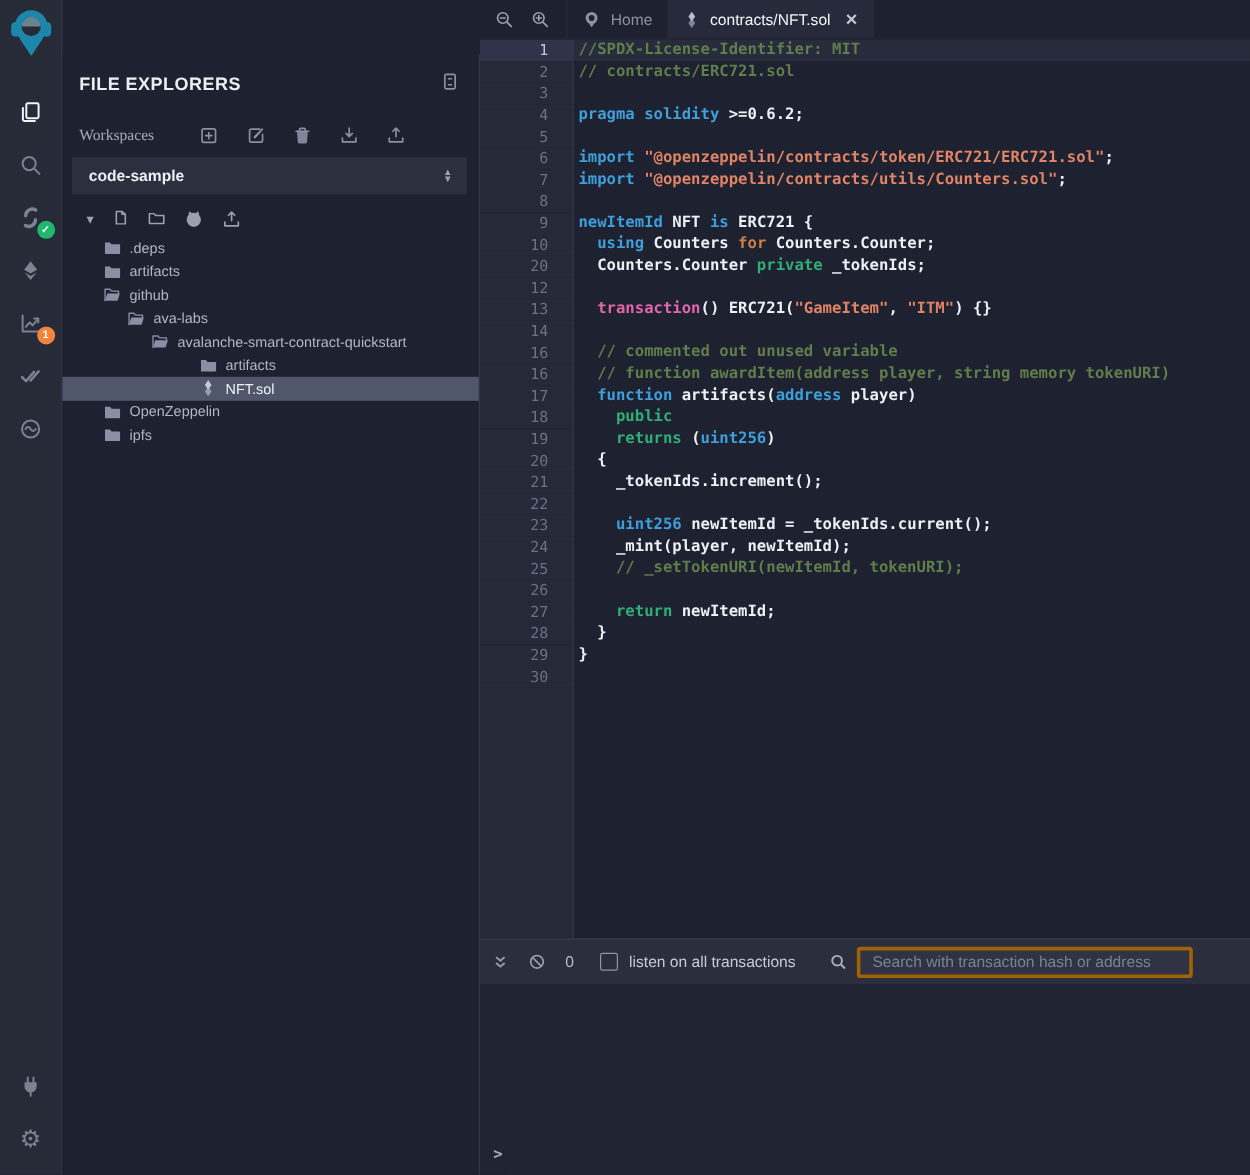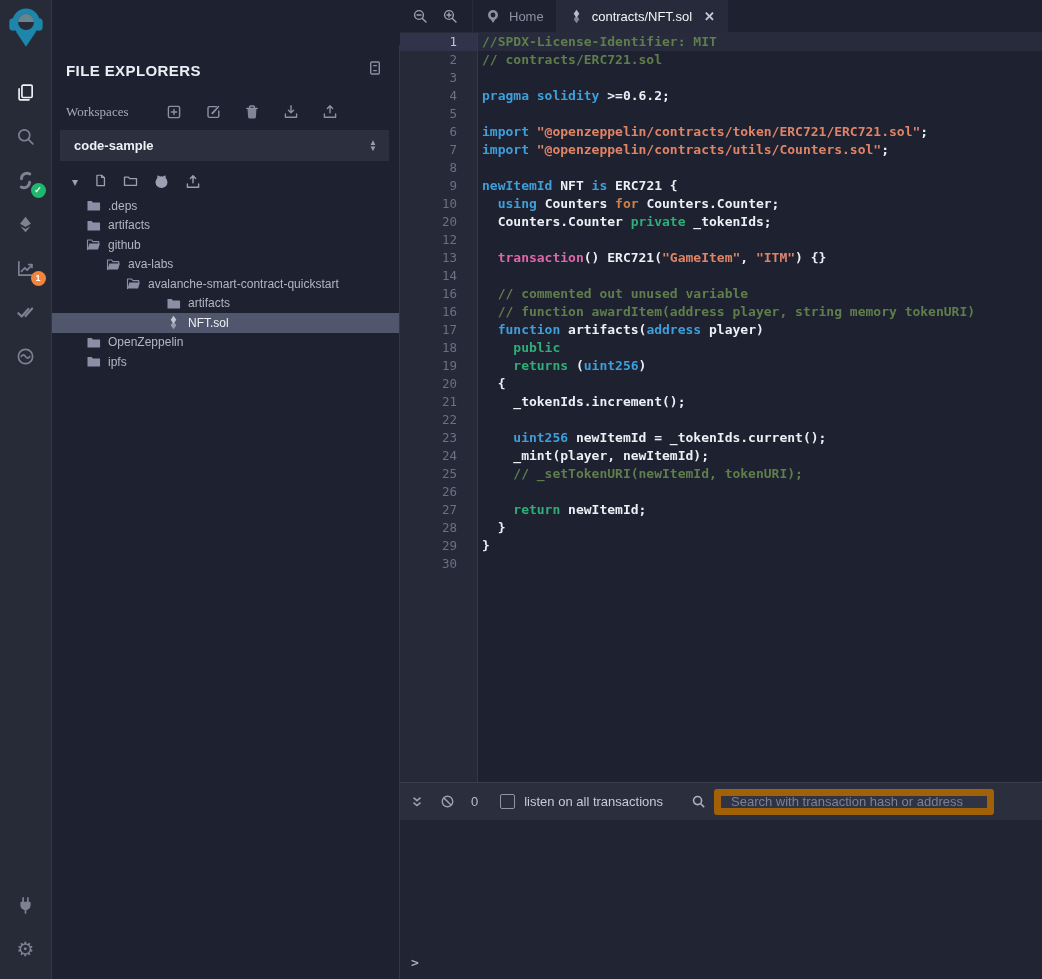--- a/index.html
+++ b/index.html
@@ -82,21 +82,21 @@
 
   
   .termbar { height:38px; background:#2b2e3c; border-top:1px solid #3a3e4e;
     display:flex; align-items:center; padding:0 10px; color:#9ba0b2; }
   .termbar .tbi { cursor:pointer; display:flex; align-items:center; margin-right:16px; }
   .t-count { font-size:13px; color:#b9bece; margin-right:22px; }
   .t-check { width:15px; height:15px; border:1px solid #8f95a7; border-radius:2px;
     background:transparent; margin-right:9px; cursor:pointer; flex:0 0 auto; }
   .t-listen { font-size:13px; color:#c6cbd6; }
   .t-search-icon { margin-left:auto; margin-right:8px; display:flex; color:#aab0c0; }
-  .t-input { width:280px; height:26px; background:#2f3344; border:7px solid #a16207;
+  .t-input { width:280px; height:26px; background:#2f3344; border:3px solid #a16207;
     border-radius:3px; color:#fdba74; font-size:13px; padding:0 10px; outline:none;
     margin-right:38px; font-family:"Liberation Sans", sans-serif; }
   .t-input::placeholder { color:#7b8195; }
   .termbody { height:159px; background:#212432; position:relative; }
   .t-prompt { position:absolute; left:11px; bottom:9px; color:#a7adbd;
     font-family:"DejaVu Sans Mono", monospace; font-size:13px; font-weight:bold; }
 </style>
 </head>
 <body>
 

